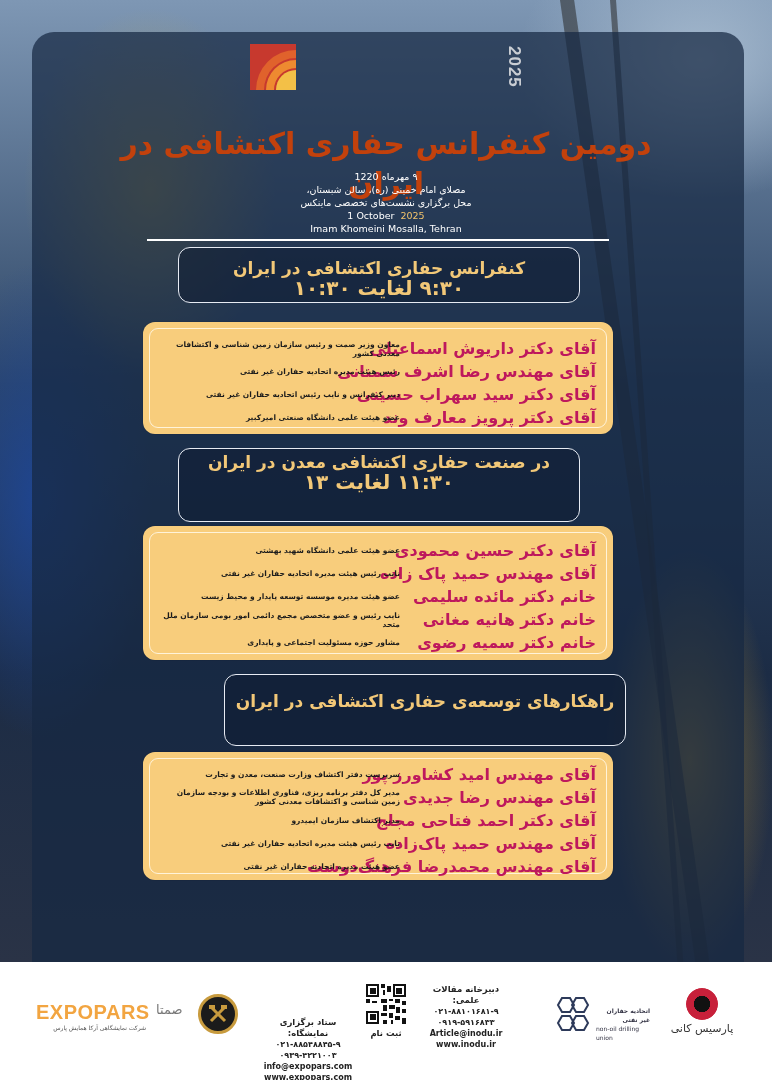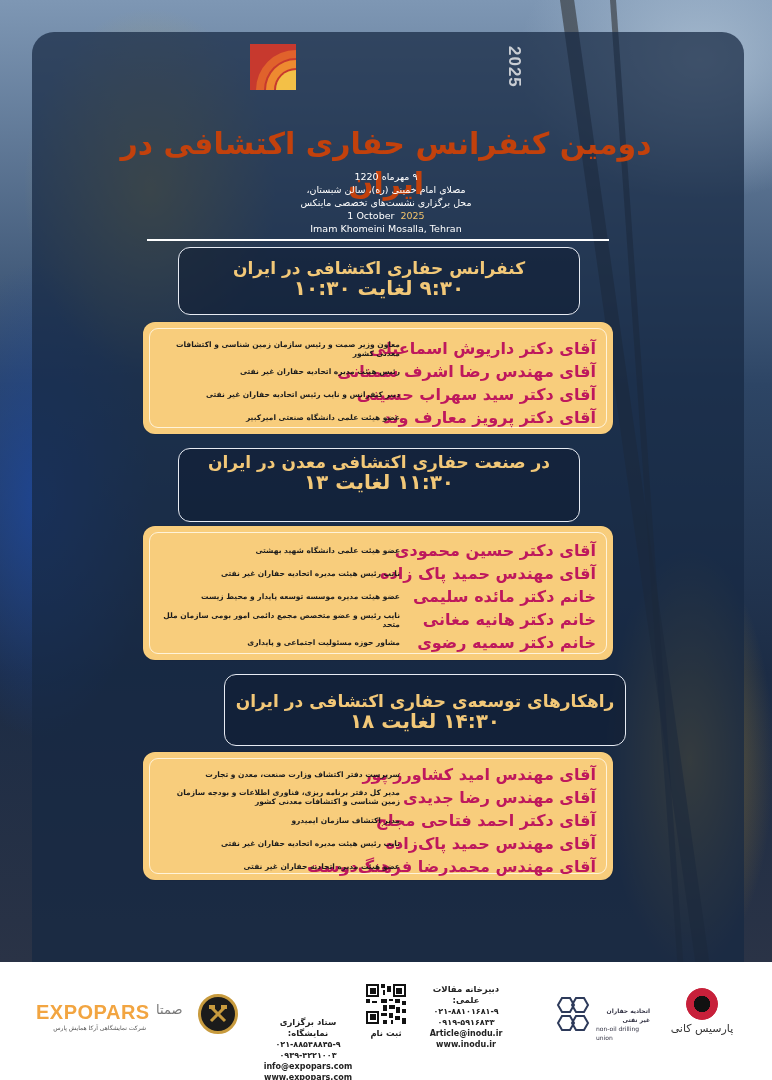--- a/index.html
+++ b/index.html
@@ -105,21 +105,21 @@
 <div class="info">
   <div class="rtl">۹ مهرماه 1220</div>
   <div class="rtl">مصلای امام خمینی (ره)، سالن شبستان،</div>
   <div class="rtl">محل برگزاری نشست‌های تخصصی ماینکس</div>
   <div><span>1 October</span>&nbsp;&nbsp;<span class="gold">2025</span></div>
   <div>Imam Khomeini Mosalla, Tehran</div>
 </div>
 
 <div class="divider"></div>
 
-<div class="session-box" style="left:178px;top:247px;width:402px;height:68px;padding-top:10px;">
+<div class="session-box" style="left:178px;top:247px;width:402px;height:56px;padding-top:10px;">
   <div class="t">کنفرانس حفاری اکتشافی در ایران</div>
   <div class="time">۹:۳۰  لغایت  ۱۰:۳۰</div>
 </div>
 <div class="speakers" style="top:322px;height:112px;">
   <div class="speakers-inner" style="padding-top:8px;">
     <div class="sp-row" style="height:23px;">
         <div class="sp-name">آقای دکتر داریوش اسماعیلی</div>
         <div class="sp-role">معاون وزیر صمت و رئیس سازمان زمین شناسی و اکتشافات معدنی کشور</div>
       </div>
     <div class="sp-row" style="height:23px;">
@@ -161,21 +161,20 @@
       </div>
     <div class="sp-row" style="height:23px;">
         <div class="sp-name">خانم دکتر سمیه رضوی</div>
         <div class="sp-role">مشاور حوزه مسئولیت اجتماعی و پایداری</div>
       </div>
   </div>
 </div>
 
 <div class="session-box" style="left:178px;top:674px;width:402px;height:72px;padding-top:16px;margin-left:46px;">
   <div class="t">راهکارهای توسعه‌ی حفاری اکتشافی در ایران</div>
-  <div class="time">۱۴:۳۰ لغایت ۱۸</div>
 </div>
 <div class="speakers" style="top:752px;height:128px;">
   <div class="speakers-inner" style="padding-top:4px;">
     <div class="sp-row" style="height:22px;">
         <div class="sp-name">آقای مهندس امید کشاورز پور</div>
         <div class="sp-role">سرپرست دفتر اکتشاف وزارت صنعت، معدن و تجارت</div>
       </div>
     <div class="sp-row" style="height:24px;">
         <div class="sp-name">آقای مهندس رضا جدیدی</div>
         <div class="sp-role">مدیر کل دفتر برنامه ریزی، فناوری اطلاعات و بودجه سازمان زمین شناسی و اکتشافات معدنی کشور</div>

